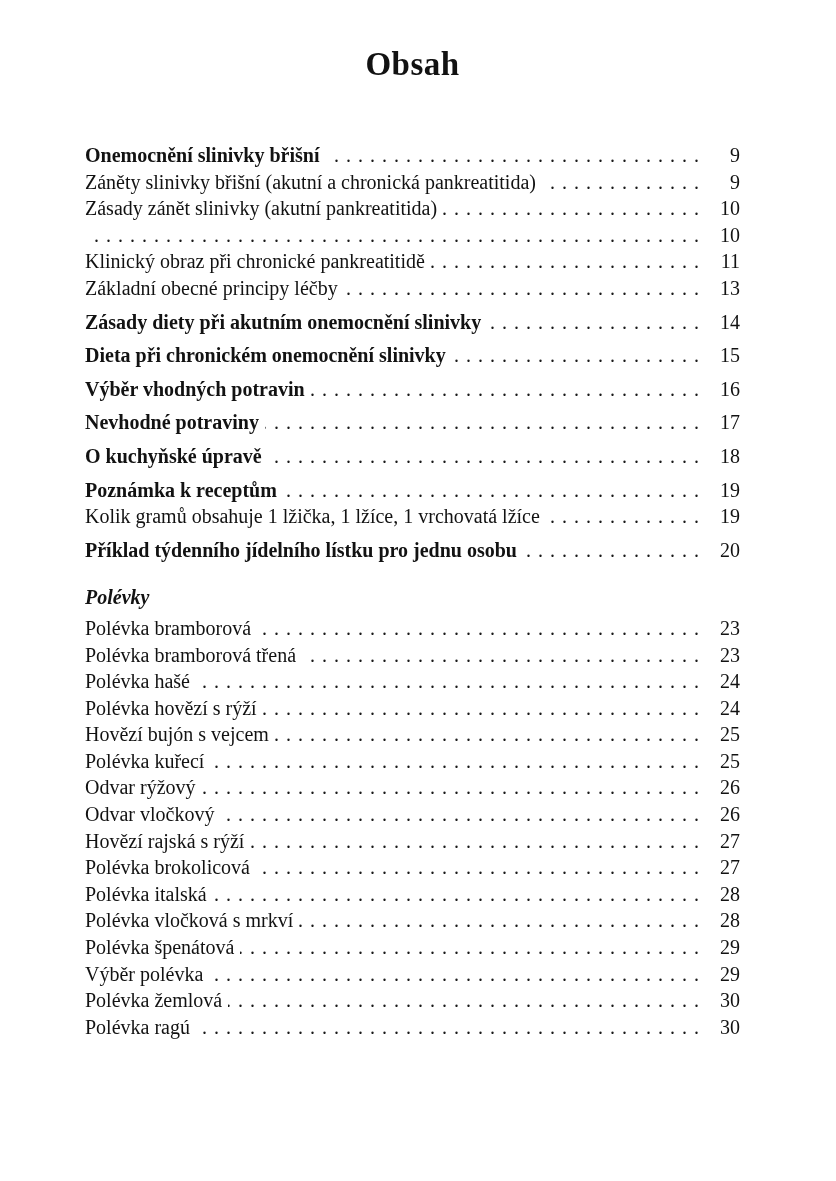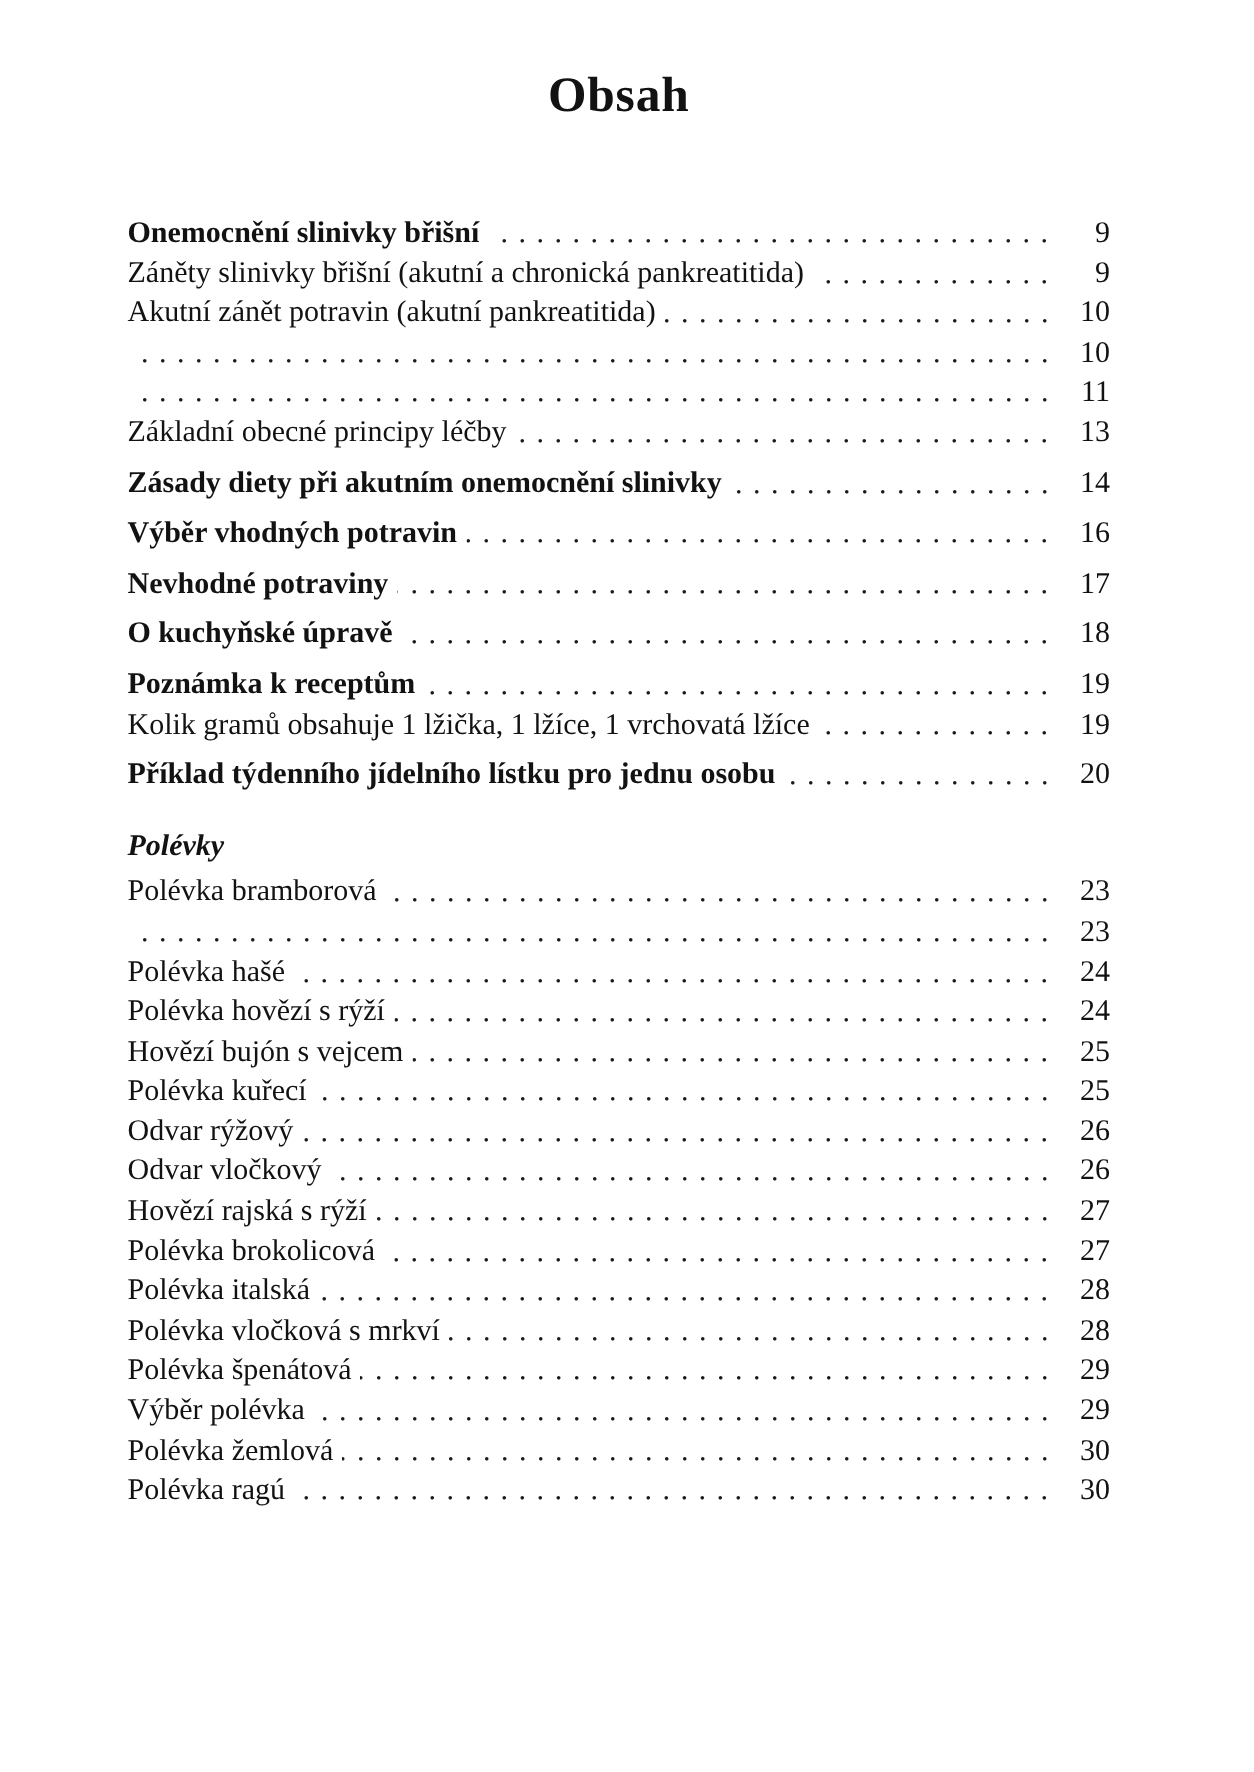--- a/index.html
+++ b/index.html
@@ -85,41 +85,47 @@
         <span class="label">Onemocnění slinivky břišní</span>
         <span class="dots"></span>
         <span class="pagenum">9</span>
       </div>
       <div class="toc-row regular">
         <span class="label">Záněty slinivky břišní (akutní a chronická pankreatitida)</span>
         <span class="dots"></span>
         <span class="pagenum">9</span>
       </div>
       <div class="toc-row regular">
-        <span class="label">Akutní zánět potravin (akutní pankreatitida)</span>
+        <span class="label">Zásady zánět slinivky (akutní pankreatitida)</span>
         <span class="dots"></span>
         <span class="pagenum">10</span>
       </div>
       <div class="toc-row regular">
         <span class="dots"></span>
         <span class="pagenum">10</span>
       </div>
       <div class="toc-row regular">
+        <span class="label">Klinický obraz při chronické pankreatitidě</span>
         <span class="dots"></span>
         <span class="pagenum">11</span>
       </div>
       <div class="toc-row regular">
         <span class="label">Základní obecné principy léčby</span>
         <span class="dots"></span>
         <span class="pagenum">13</span>
       </div>
       <div class="toc-row bold">
         <span class="label">Zásady diety při akutním onemocnění slinivky</span>
         <span class="dots"></span>
         <span class="pagenum">14</span>
+      </div>
+      <div class="toc-row bold">
+        <span class="label">Dieta při chronickém onemocnění slinivky</span>
+        <span class="dots"></span>
+        <span class="pagenum">15</span>
       </div>
       <div class="toc-row bold">
         <span class="label">Výběr vhodných potravin</span>
         <span class="dots"></span>
         <span class="pagenum">16</span>
       </div>
       <div class="toc-row bold">
         <span class="label">Nevhodné potraviny</span>
         <span class="dots"></span>
         <span class="pagenum">17</span>
@@ -146,20 +152,21 @@
       </div>
       <div class="toc-row section">
         <span class="label">Polévky</span>
       </div>
       <div class="toc-row regular">
         <span class="label">Polévka bramborová</span>
         <span class="dots"></span>
         <span class="pagenum">23</span>
       </div>
       <div class="toc-row regular">
+        <span class="label">Polévka bramborová třená</span>
         <span class="dots"></span>
         <span class="pagenum">23</span>
       </div>
       <div class="toc-row regular">
         <span class="label">Polévka hašé</span>
         <span class="dots"></span>
         <span class="pagenum">24</span>
       </div>
       <div class="toc-row regular">
         <span class="label">Polévka hovězí s rýží</span>

